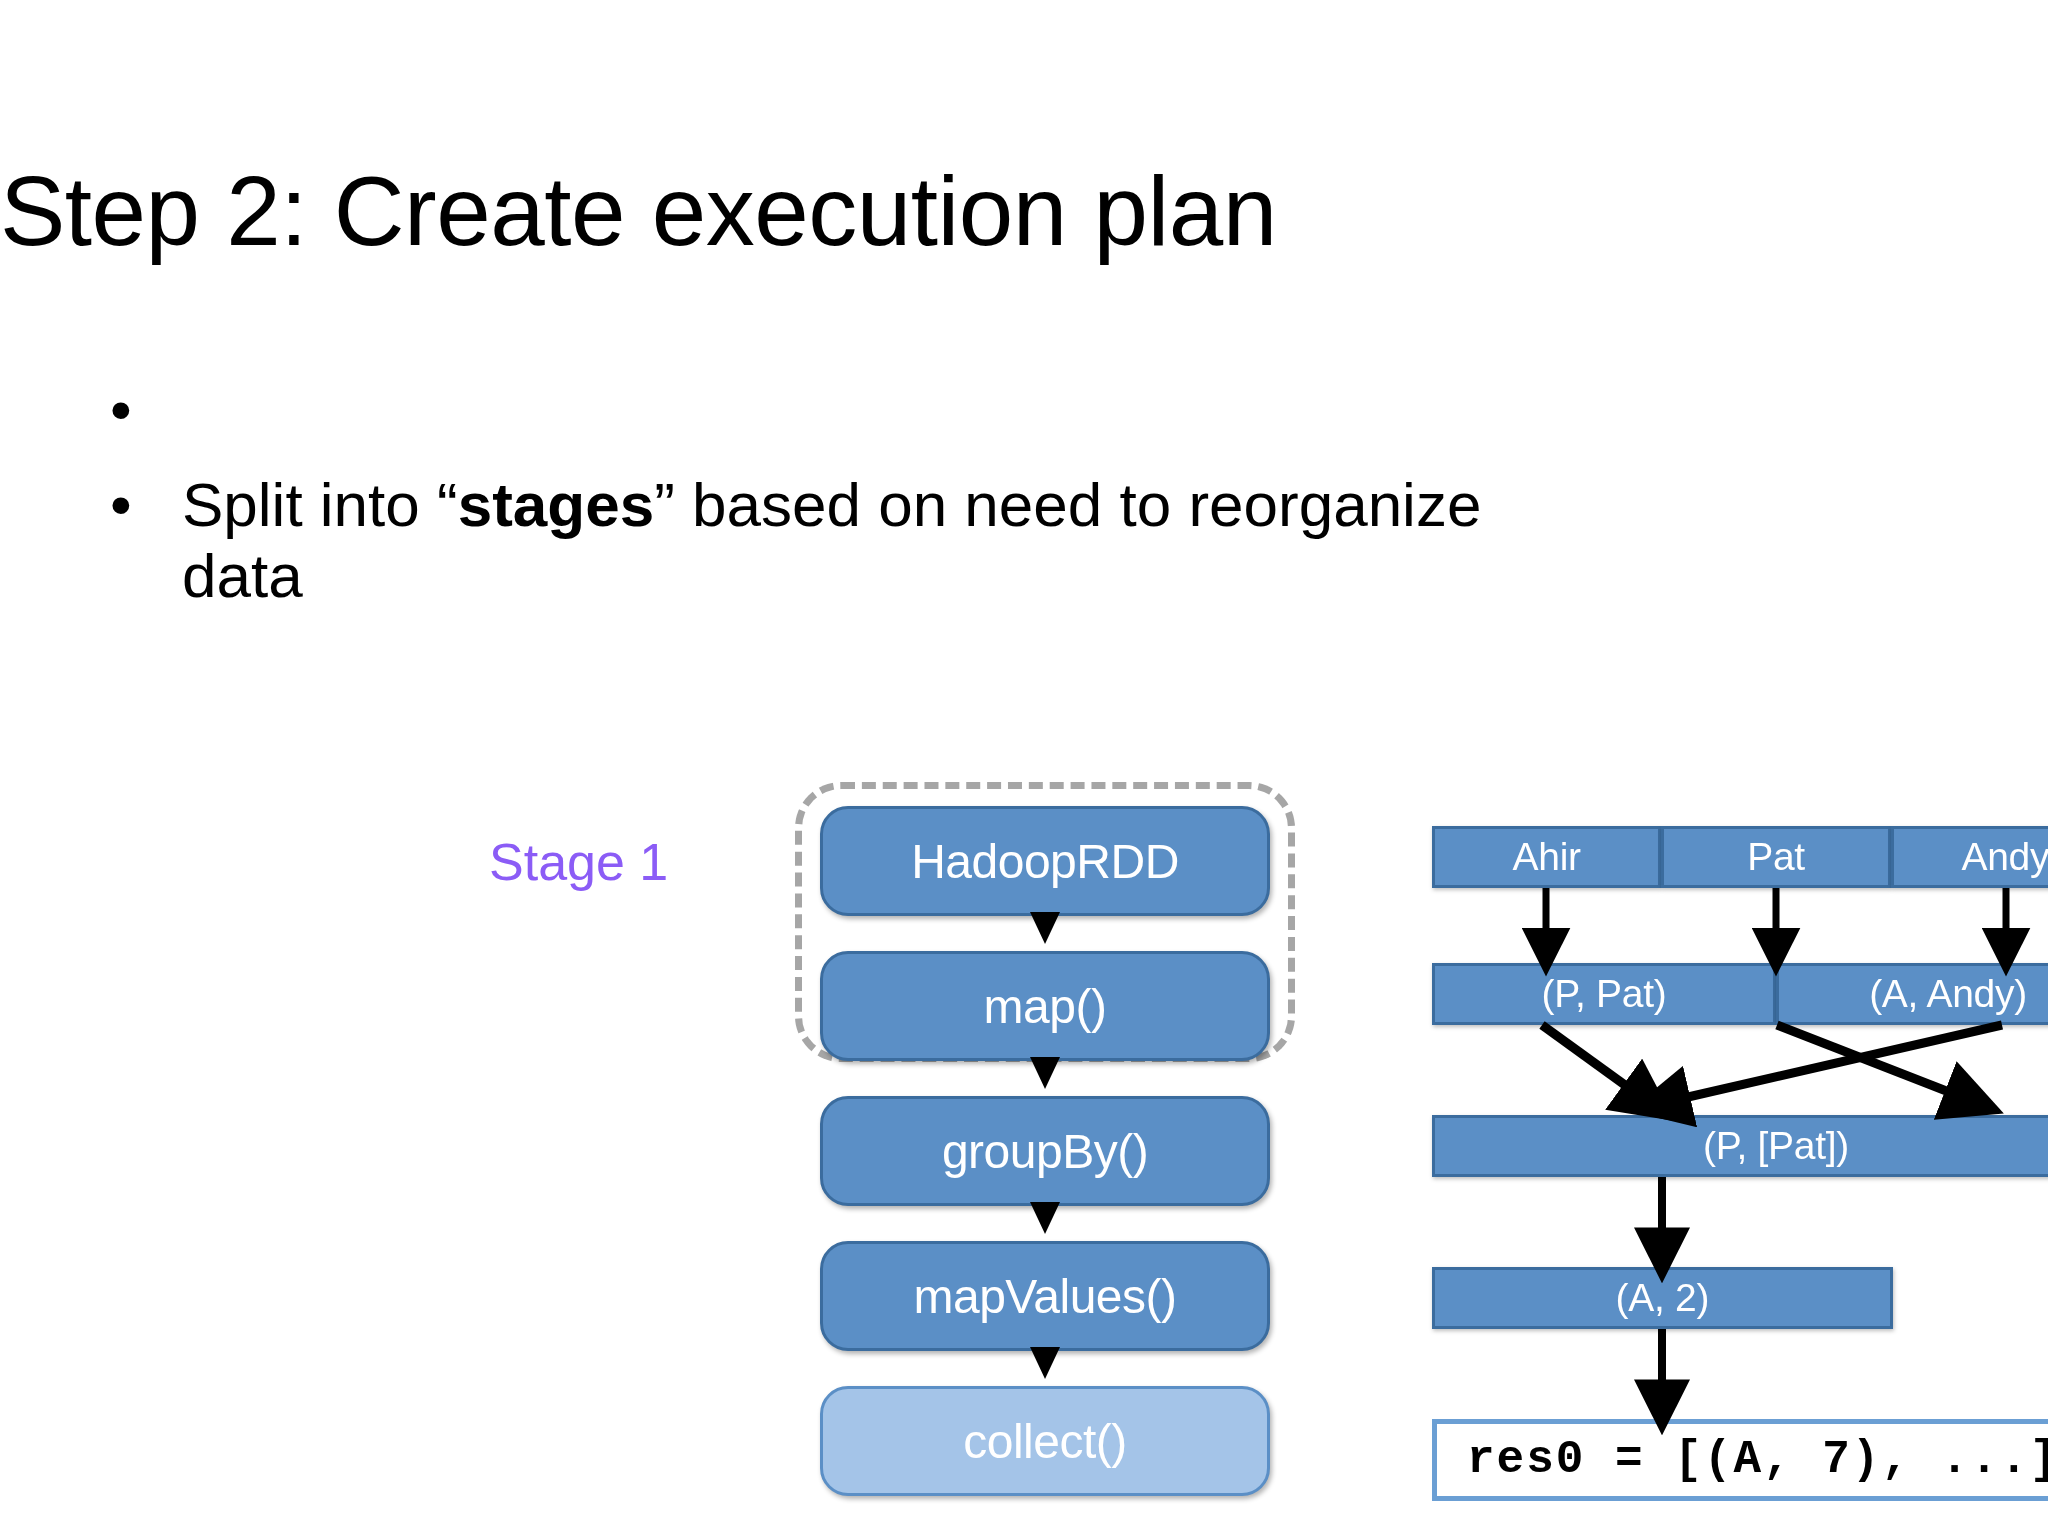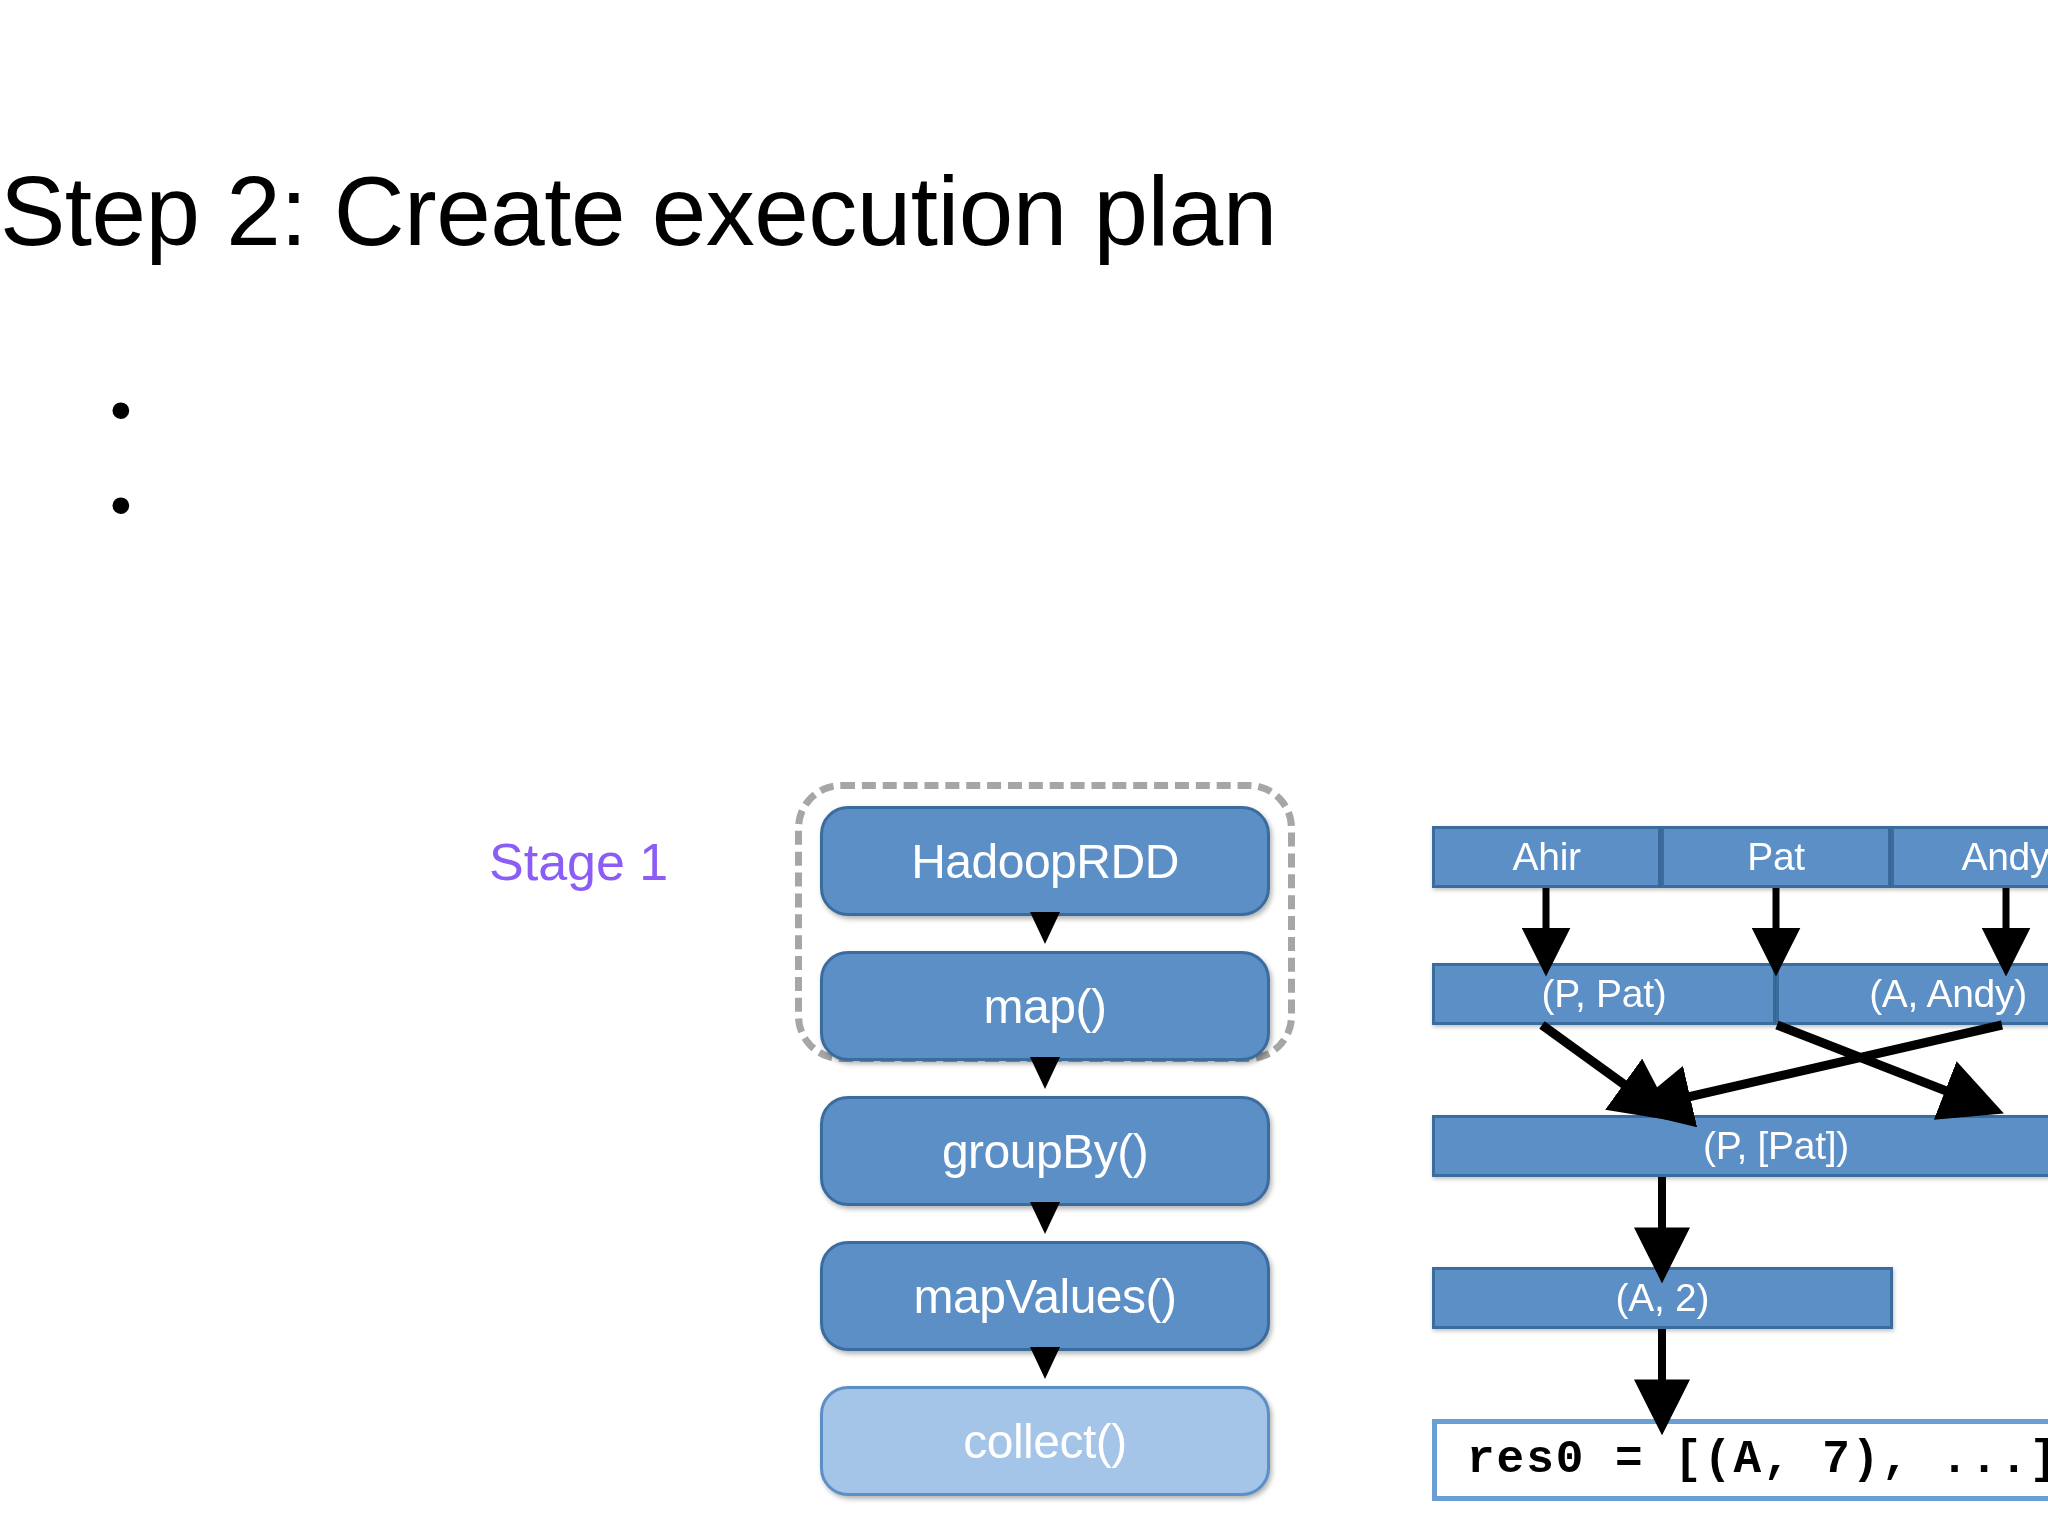--- a/index.html
+++ b/index.html
@@ -180,20 +180,21 @@
 <body>
 
 <div id="slide-title">Step 2: Create execution plan</div>
 
 <div id="bullet-list">
   <div class="bullet-item">
     <span class="bullet-marker">•</span>
   </div>
   <div class="bullet-item">
     <span class="bullet-marker">•</span>
+    <span class="bullet-text">Split into “<b>stages</b>” based on need to reorganize data</span>
   </div>
 </div>
 
 <div id="stage-label">Stage 1</div>
 <div id="stage-dashed-box"></div>
 
 <div id="flow-chart">
 
   <div class="flow-node">
     <span>HadoopRDD</span>

